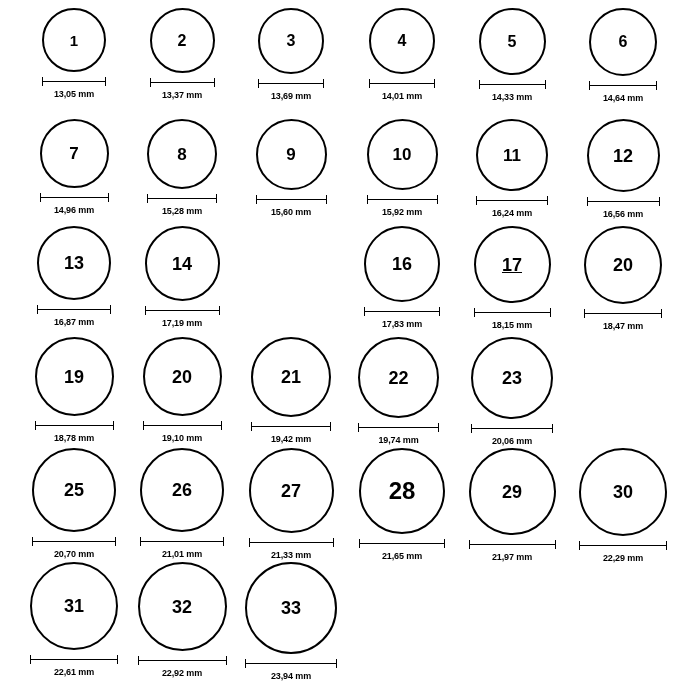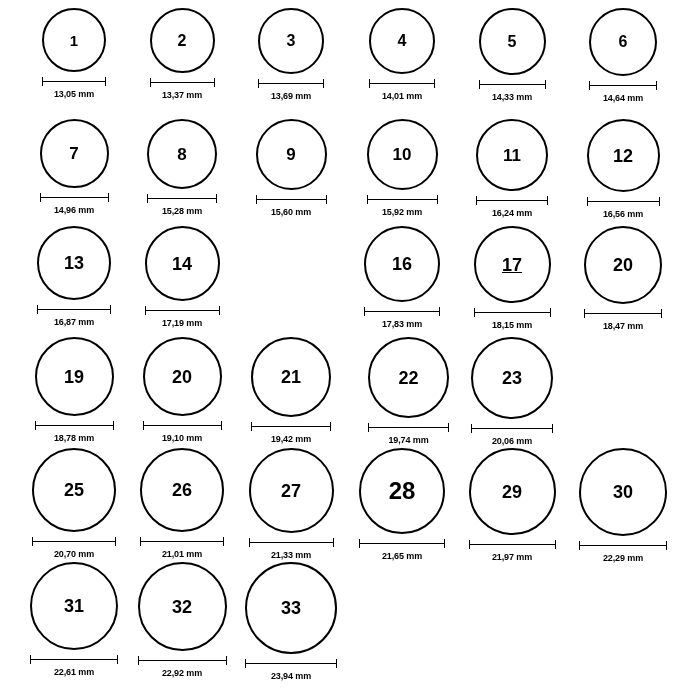--- a/index.html
+++ b/index.html
@@ -290,21 +290,21 @@
       <div class="ring-circle" style="width: 80px; height: 80px;">
         <span class="ring-number" style="font-size: 18px;">21</span>
       </div>
       <div class="measure" style="width: 80px;">
         <div class="measure-bar"></div>
         <div class="measure-tick left"></div>
         <div class="measure-tick right"></div>
       </div>
       <div class="ring-label">19,42 mm</div>
     </div>
-    <div class="ring-cell" style="width: 81px; left: 368px; top: 337px;">
+    <div class="ring-cell" style="width: 81px; left: 358px; top: 337px;">
       <div class="ring-circle" style="width: 81px; height: 81px;">
         <span class="ring-number" style="font-size: 18px;">22</span>
       </div>
       <div class="measure" style="width: 81px;">
         <div class="measure-bar"></div>
         <div class="measure-tick left"></div>
         <div class="measure-tick right"></div>
       </div>
       <div class="ring-label">19,74 mm</div>
     </div>

